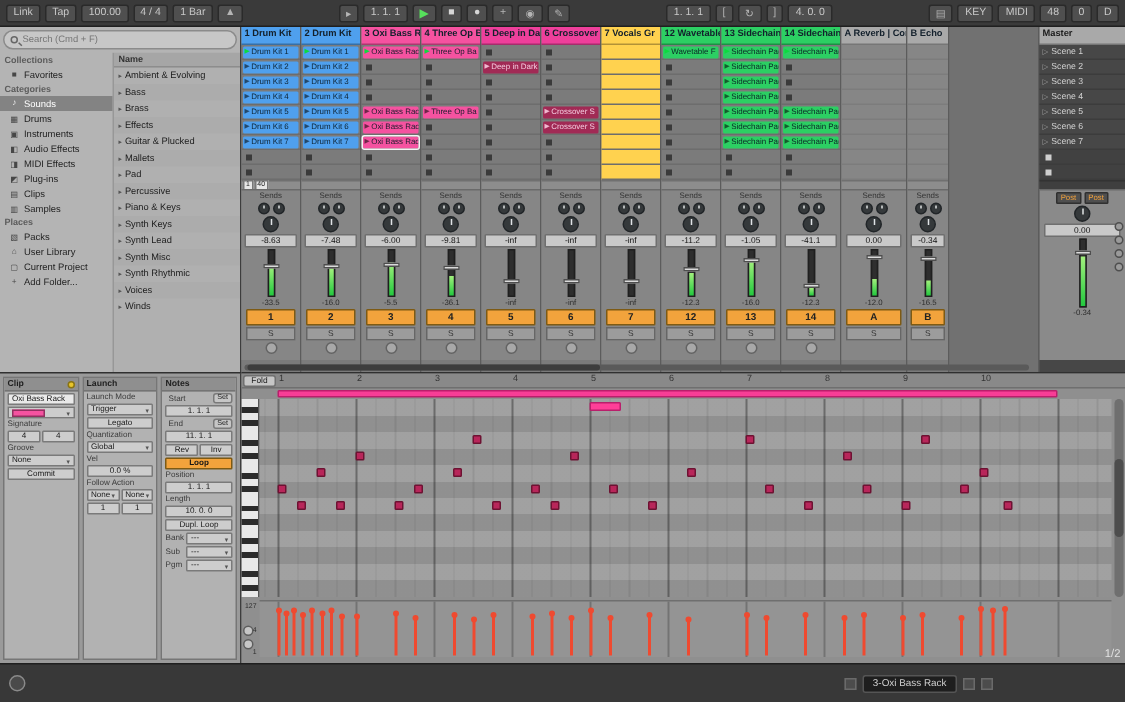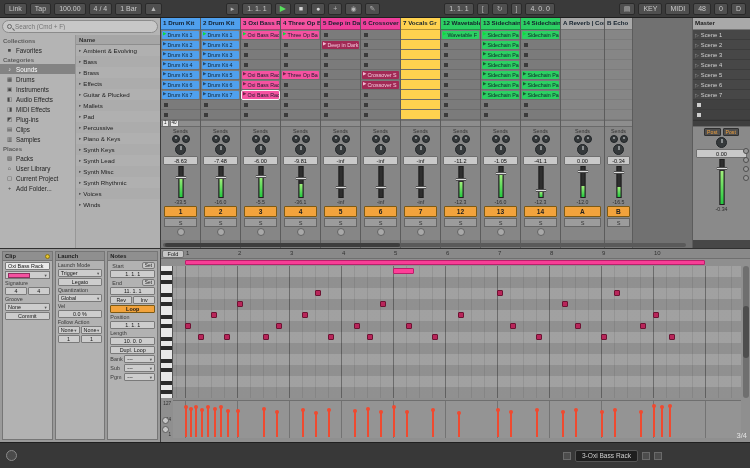--- a/index.html
+++ b/index.html
@@ -1215,21 +1215,21 @@
       <span class="stem" style="left: 487.8px; height: 80%;"></span>
       <span class="stem" style="left: 495.6px; height: 84%;"></span>
     </div>
   <div class="lane-btns">
     <span class="lb"></span>
     <span class="lb"></span>
   </div>
   <div class="v-scroll">
       <span class="v-handle"></span>
     </div>
-  <div class="grid-lab">3/4</div>
+  <div class="grid-lab">1/2</div>
 </div>
 
 <div class="statusbar">
   <span class="sb-circle"></span>
   <span class="flex1"></span>
   <span class="sb-sq"></span>
   <span class="sb-box">3-Oxi Bass Rack</span>
   <span class="sb-sq"></span>
   <span class="sb-sq"></span>
   <span class="sb-gap"></span>

